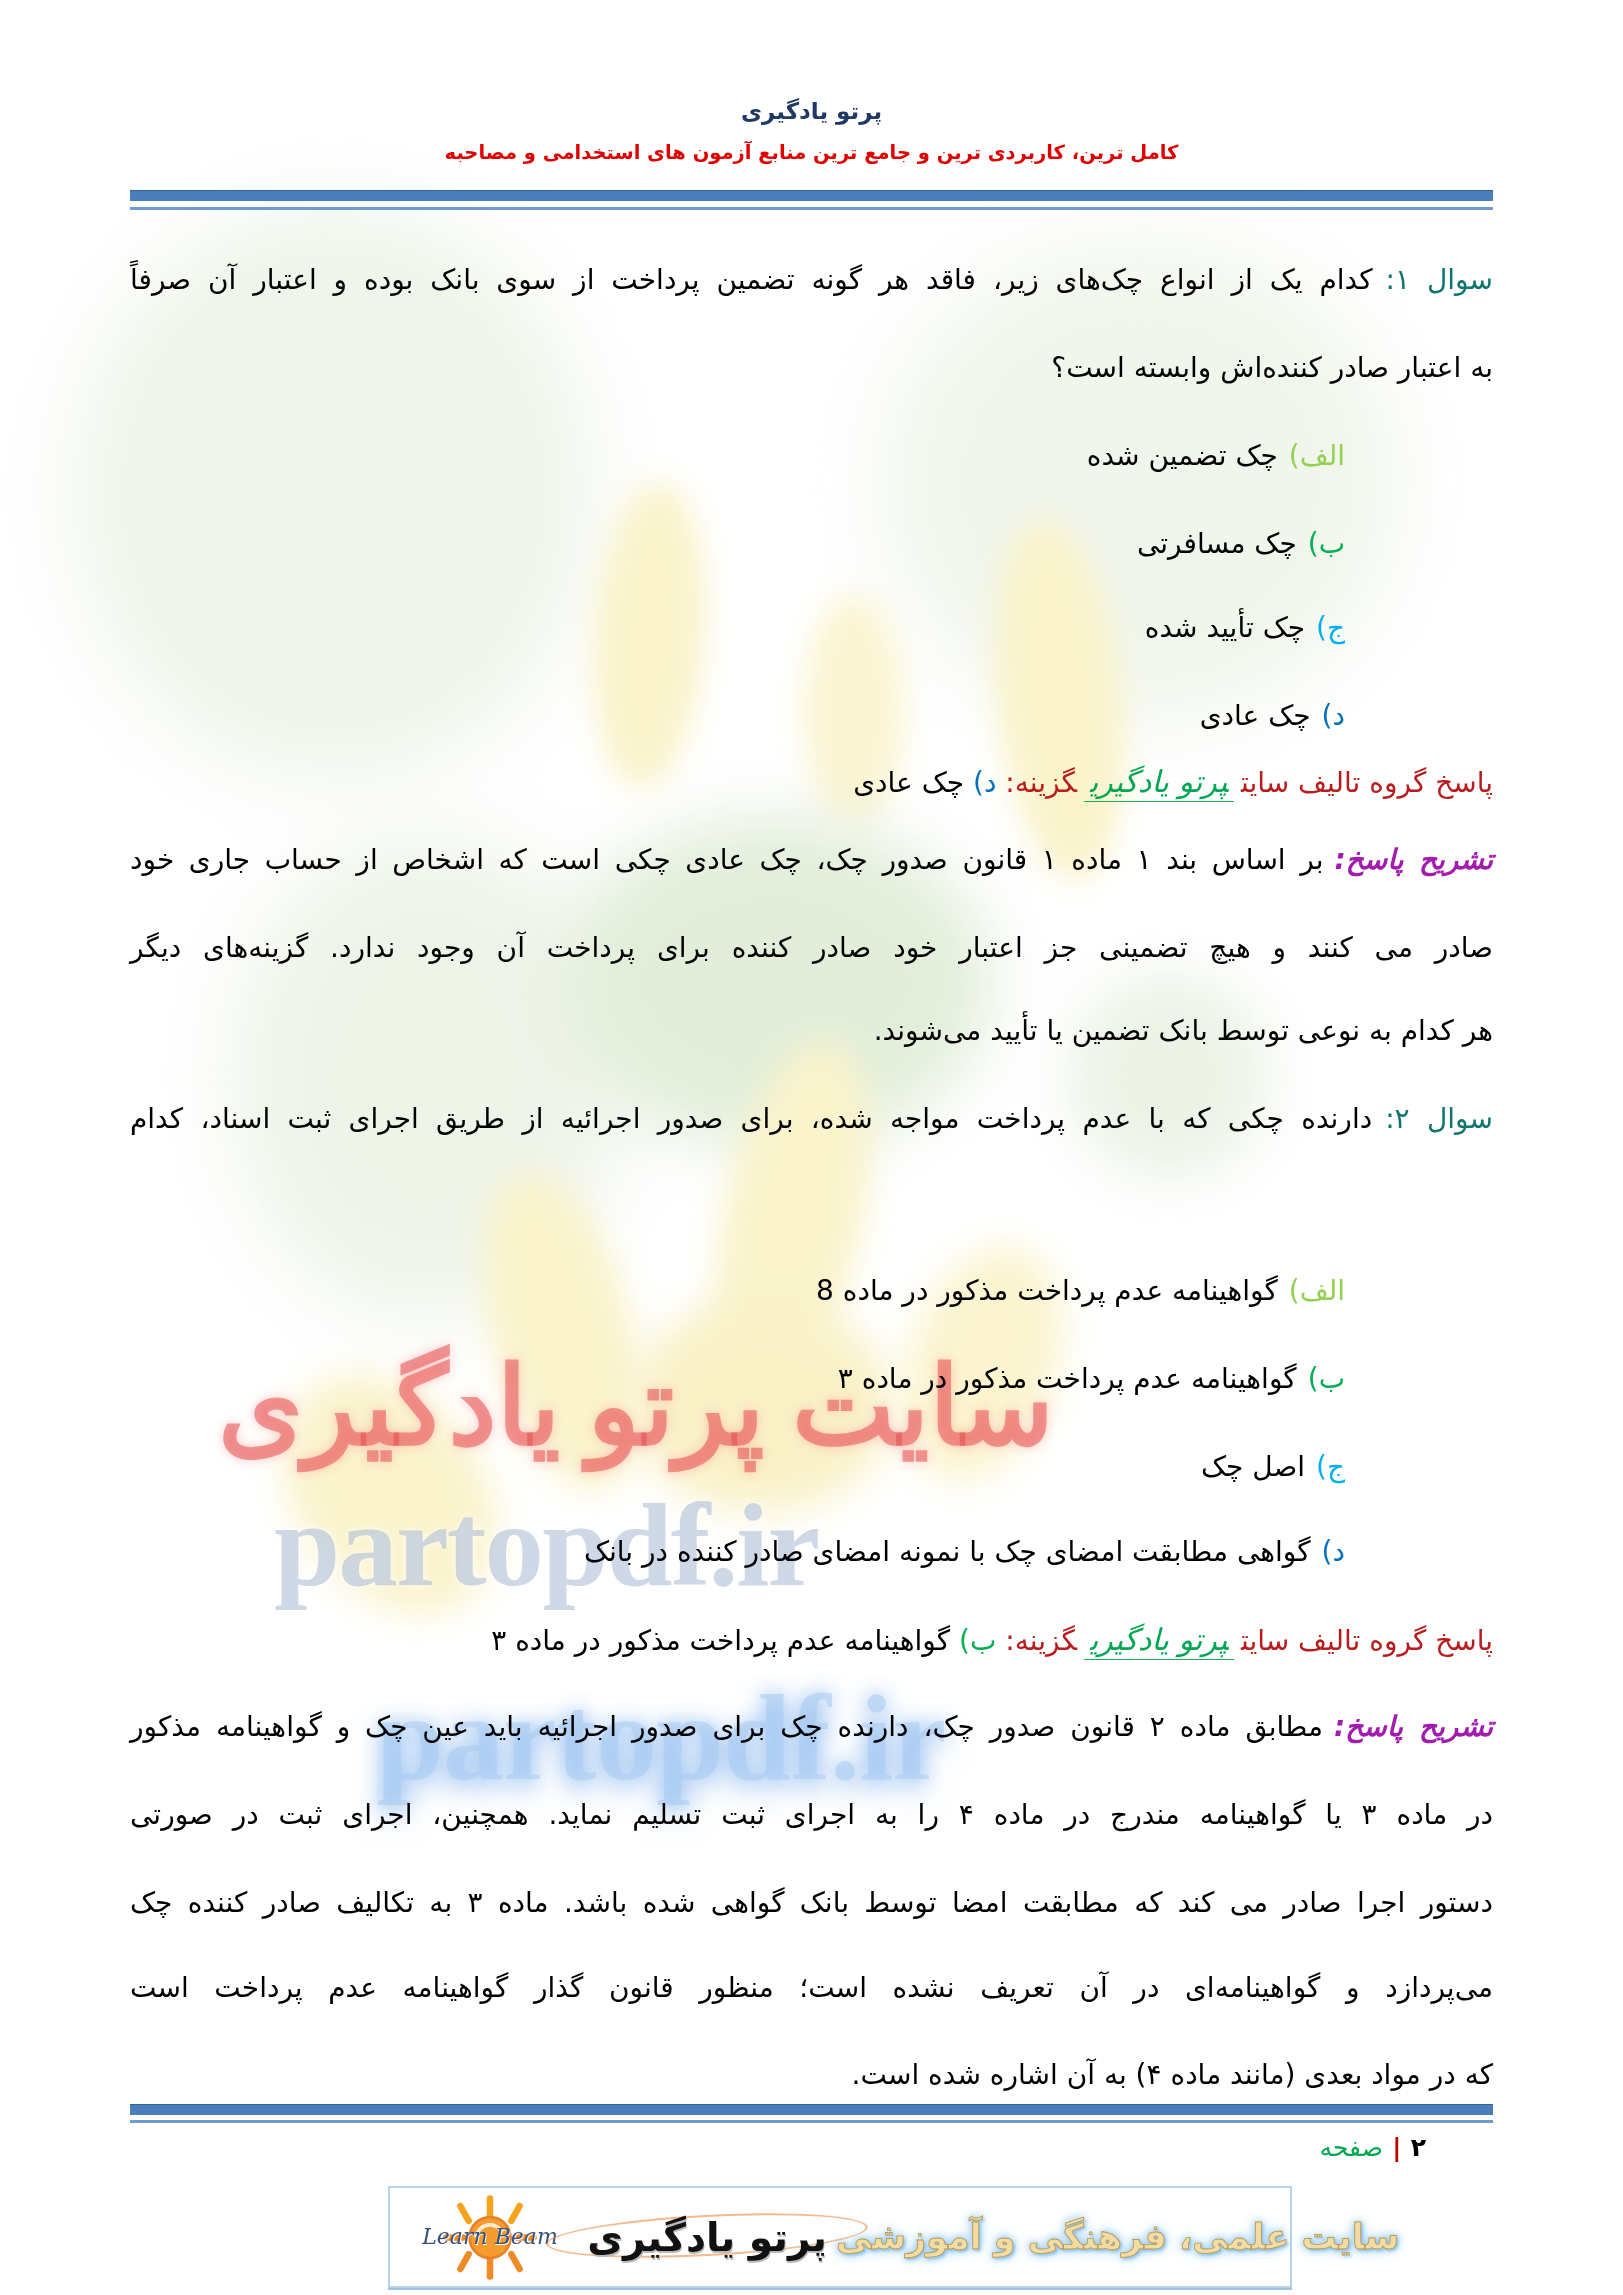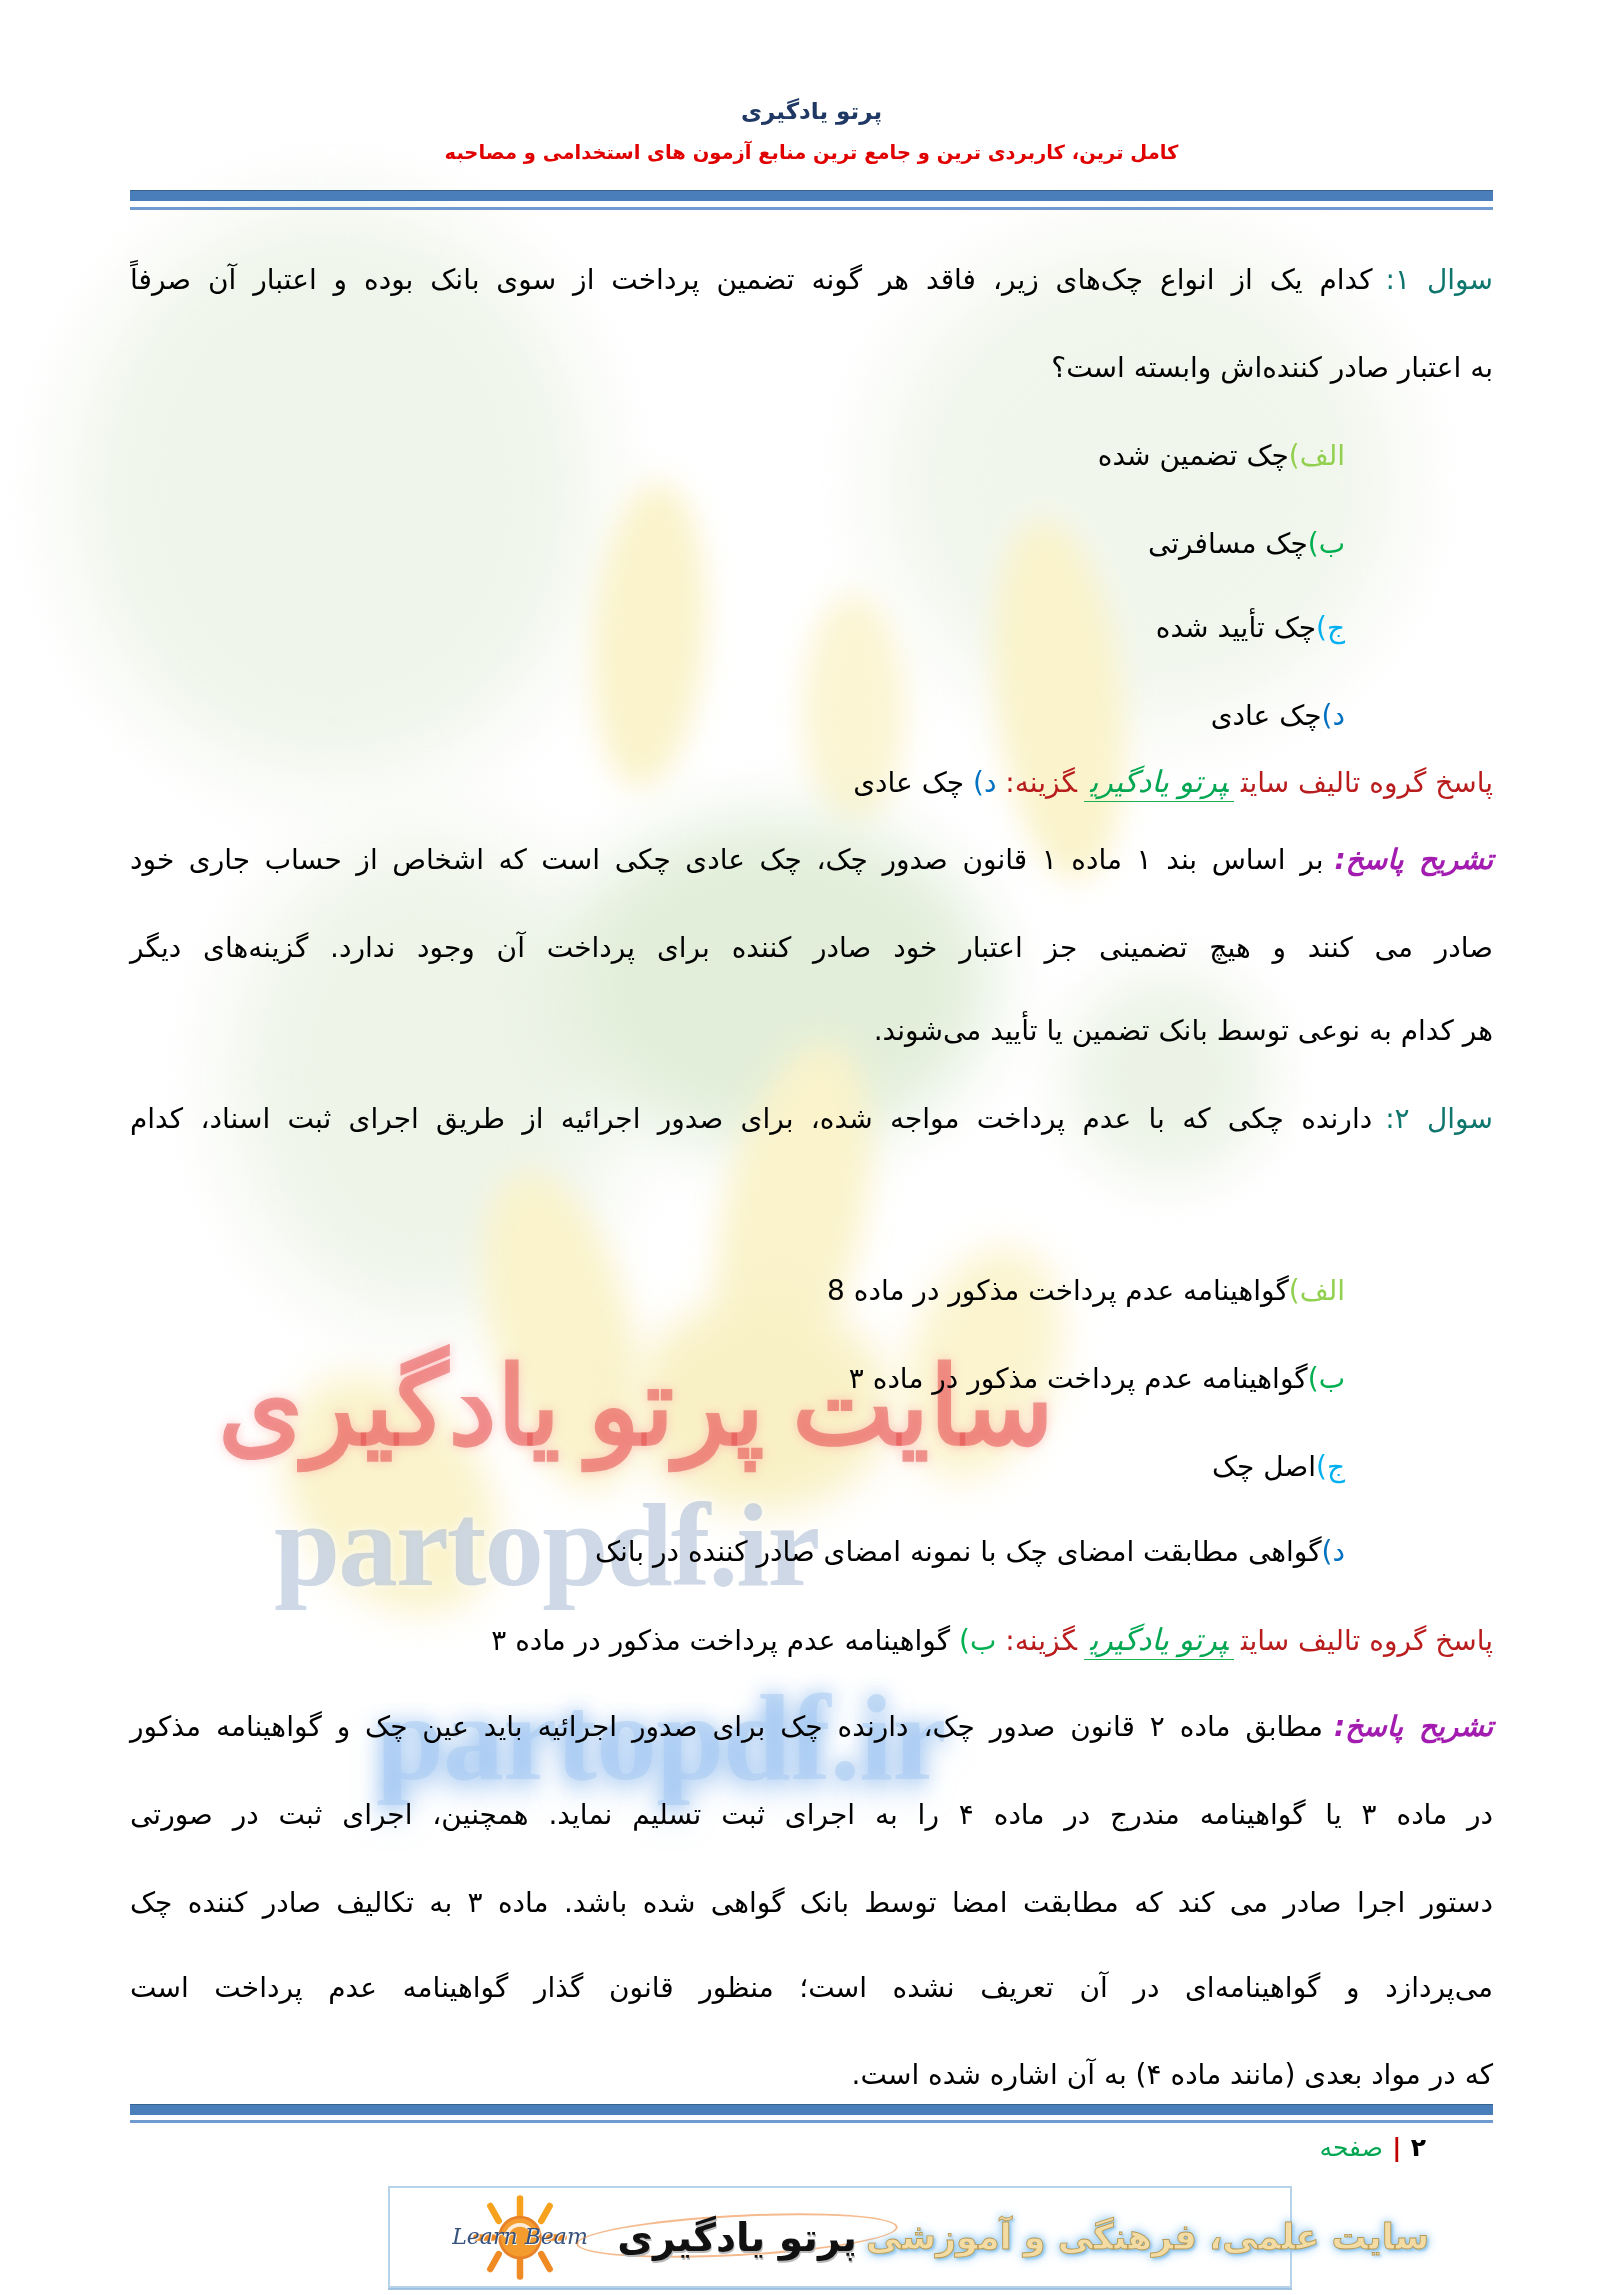--- a/index.html
+++ b/index.html
@@ -40,41 +40,41 @@
   .rule-thin{height:2.8px; background:#6f9bd1;}
   
   .line{
     position:absolute; left:130px; right:130px; z-index:2;
     font-size:28px; line-height:1.55; color:#000;
   }
   .just{text-align:justify; text-align-last:justify;}
   .rt{text-align:right; text-align-last:right;}
   .opt{right:278px;}
   .q-label{color:#0f766e; margin-left:13px;}
-  .ol{text-align:center;}
+  .ol{margin-left:11px;text-align:center;}
   .cA{color:#92d050;} .cB{color:#00b050;} .cC{color:#00b0f0;} .cD{color:#0070c0;}
   .red{color:#b91c1c;}
   .sig{
     color:#00a651; font-style:italic; font-size:30px;
     border-bottom:1.9px solid #1db053; padding:0 5.6px 1.9px 5.6px; margin:0 7.4px;
   }
   .ans span{vertical-align:baseline;}
   .expl-label{color:#a21caf; font-style:italic; font-weight:bold; margin-left:11px;}
   
   .pageno{
     position:absolute; top:2133px; right:197px; z-index:2; font-size:25px;
   }
   .pageno .num{color:#000; font-weight:bold;}
   .pageno .bar{color:#c00000; font-weight:bold; margin:0 9.3px;}
   .pageno .lbl{color:#00a651;}
   .logo-box{
     position:absolute; top:2186px; left:388px; width:904px; height:102px; z-index:2;
     background:#fff; border:2.8px solid #b7d3ea; box-shadow:0 1.9px 0 #9cc0e0;
     direction:ltr; display:flex; align-items:center; justify-content:space-between;
-    padding:0 42px; box-sizing:border-box;
+    padding:0 12px; box-sizing:border-box;
   }
   .sunwrap{position:relative; width:176px; height:93px; flex:0 0 auto;}
   .learnbeam-text{
     position:absolute; top:33px; left:0; width:100%; text-align:center;
     font-family:"DejaVu Serif", serif; font-style:italic; font-size:22px;
     color:#37527d; text-shadow:0.9px 0.9px 0 #fff;
   }
   .plogo{position:relative; flex:0 0 auto; padding:0 9.3px;}
   .plogo .ellipse{
     position:absolute; top:0; bottom:3.7px; left:-32px; right:-32px;

